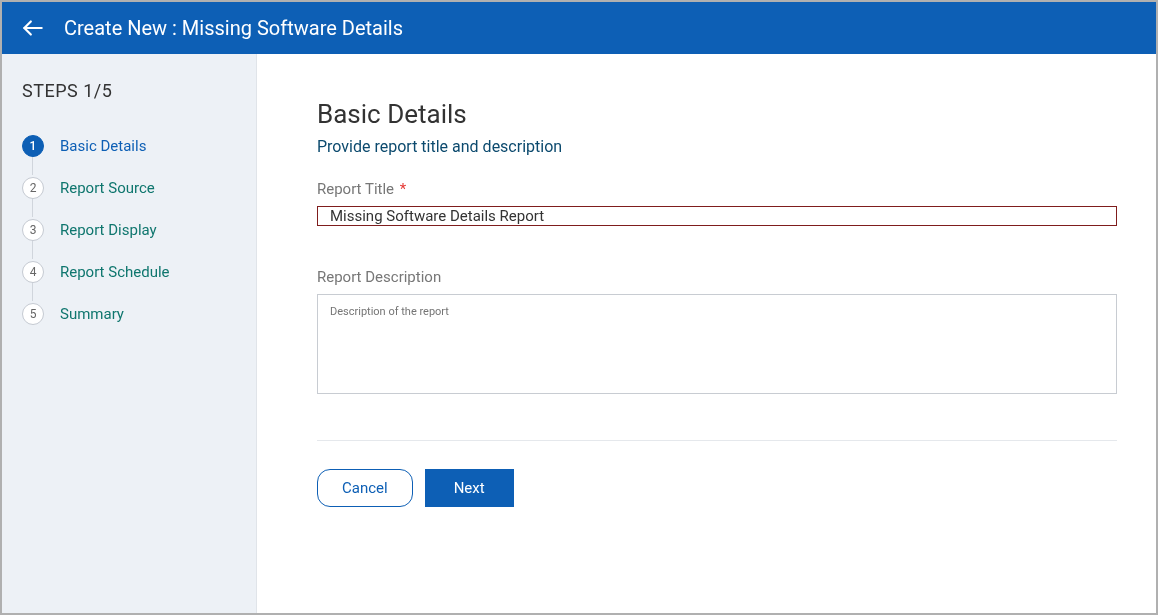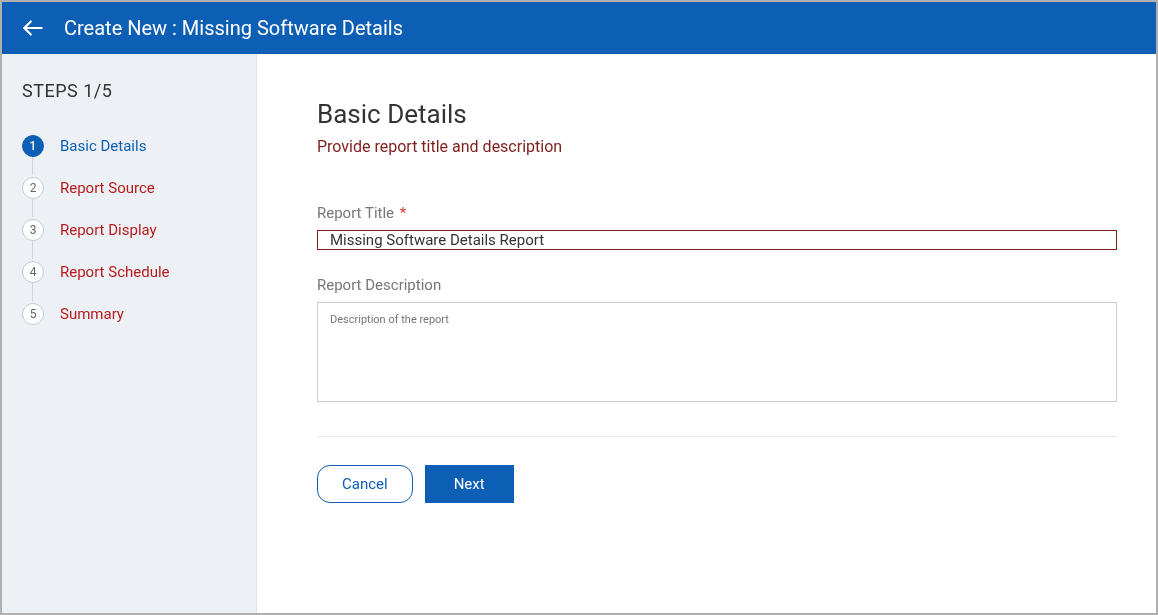--- a/index.html
+++ b/index.html
@@ -89,44 +89,44 @@
       z-index: 1;
     }
     .step-item.active .step-number {
       background: #0d5fb5;
       border-color: #0d5fb5;
       color: #fff;
       font-weight: 500;
     }
     .step-label {
       font-size: 15px;
-      color: #b91c1c;
+      color: #0f766e;
     }
     .step-item.active .step-label {
       color: #0d5fb5;
     }
     .content {
       flex: 1;
       padding: 45px 36px 20px 60px;
       background: #fff;
       overflow-y: auto;
     }
     .content-title {
       font-size: 26px;
       font-weight: 400;
       color: #333;
       margin-bottom: 8px;
     }
     .content-subtitle {
       font-size: 16px;
-      color: #7f1d1d;
-      margin-bottom: 48px;
+      color: #0c4a6e;
+      margin-bottom: 24px;
     }
     .form-group {
-      margin-bottom: 26px;
+      margin-bottom: 42px;
     }
     .field-label {
       font-size: 15px;
       color: #777;
       margin-bottom: 8px;
       display: block;
     }
     .required-star {
       color: #e53935;
       margin-left: 2px;

